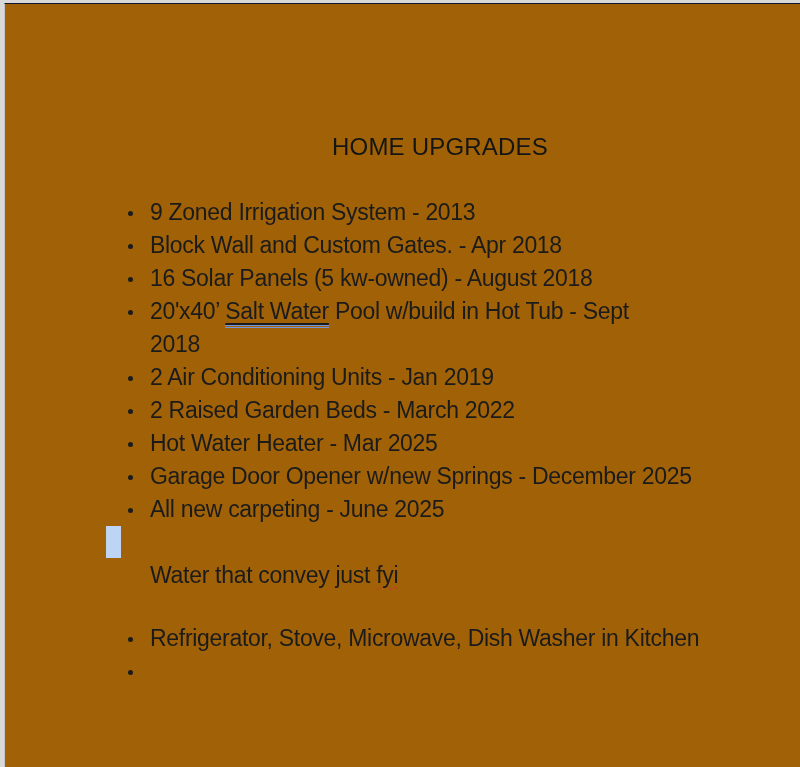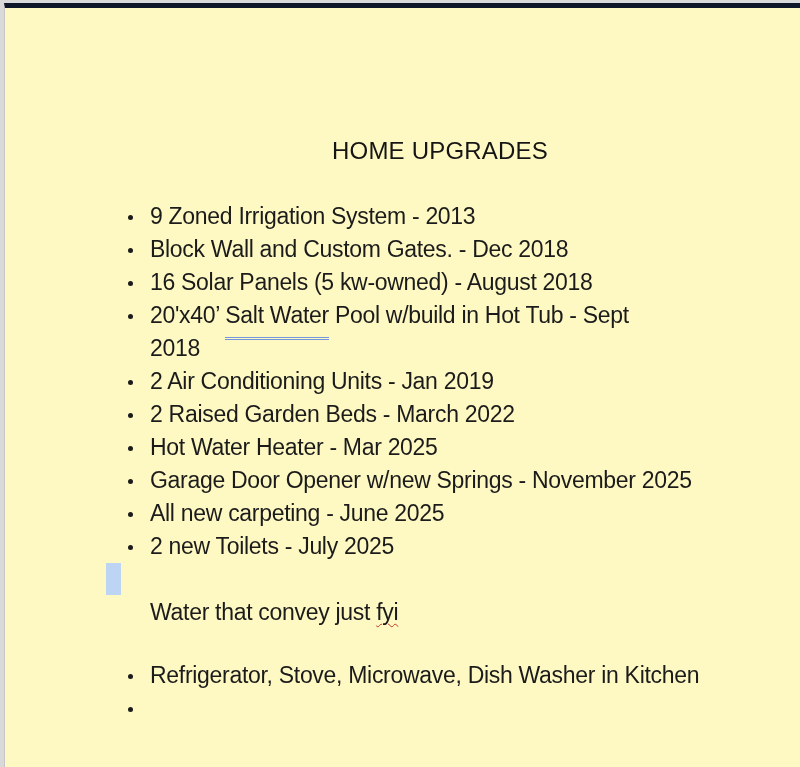--- a/index.html
+++ b/index.html
@@ -10,23 +10,23 @@
     background: #d9d9d9;
     font-family: "Liberation Sans", "DejaVu Sans", sans-serif;
     overflow: hidden;
   }
   .page {
     position: absolute;
     left: 4px;
     top: 3px;
     width: 796px;
     height: 764px;
-    background: #fef9c3;
+    background: #a16207;
     border-left: 1px solid #c6c6c6;
-    border-top: 5px solid #0f172a;
+    border-top: 1px solid #0f172a;
     box-sizing: border-box;
   }
   .content {
     position: relative;
     margin-left: 95px;
     width: 680px;
     padding-top: 126px;
     color: #1b1b1b;
     font-size: 23px;
     letter-spacing: -0.3px;
@@ -55,24 +55,25 @@
     border-radius: 50%;
     background: #1b1b1b;
   }
   .line-text {
     display: inline-block;
     margin-left: 50px;
     white-space: pre;
   }
   .grammar {
     display: inline-block;
+    text-decoration: underline;
     text-decoration-thickness: 1.5px;
     text-underline-offset: 4px;
     border-bottom: 3px double #7396dd;
-    padding-bottom: 10px;
+    padding-bottom: 2px;
     line-height: 24px;
   }
   .spell {
     text-decoration: underline wavy #c0392b;
     text-decoration-thickness: 1px;
     text-underline-offset: 3px;
   }
   .selection-block {
     position: absolute;
     left: 6px;
@@ -91,21 +92,21 @@
     <div class="doc-title">HOME UPGRADES</div>
 
     <div class="spacer-33"></div>
 
     <div class="line">
       <span class="bullet"></span>
       <span class="line-text">9 Zoned Irrigation System - 2013</span>
     </div>
     <div class="line">
       <span class="bullet"></span>
-      <span class="line-text">Block Wall and Custom Gates. - Dec 2018</span>
+      <span class="line-text">Block Wall and Custom Gates. - Apr 2018</span>
     </div>
     <div class="line">
       <span class="bullet"></span>
       <span class="line-text">16 Solar Panels (5 kw-owned) - August 2018</span>
     </div>
     <div class="line">
       <span class="bullet"></span>
       <span class="line-text"><span>20'x40’ </span><span class="grammar">Salt Water</span><span> Pool w/build in Hot Tub - Sept</span></span>
     </div>
     <div class="line">
@@ -118,29 +119,25 @@
     <div class="line">
       <span class="bullet"></span>
       <span class="line-text">2 Raised Garden Beds - March 2022</span>
     </div>
     <div class="line">
       <span class="bullet"></span>
       <span class="line-text">Hot Water Heater - Mar 2025</span>
     </div>
     <div class="line">
       <span class="bullet"></span>
-      <span class="line-text">Garage Door Opener w/new Springs - November 2025</span>
+      <span class="line-text">Garage Door Opener w/new Springs - December 2025</span>
     </div>
     <div class="line">
       <span class="bullet"></span>
       <span class="line-text">All new carpeting - June 2025</span>
-    </div>
-    <div class="line">
-      <span class="bullet"></span>
-      <span class="line-text">2 new Toilets - July 2025</span>
     </div>
 
     <div class="line">
       <span class="selection-block"></span>
     </div>
 
     <div class="line">
       <span class="line-text"><span>Water that convey just </span><span class="spell">fyi</span></span>
     </div>
 

